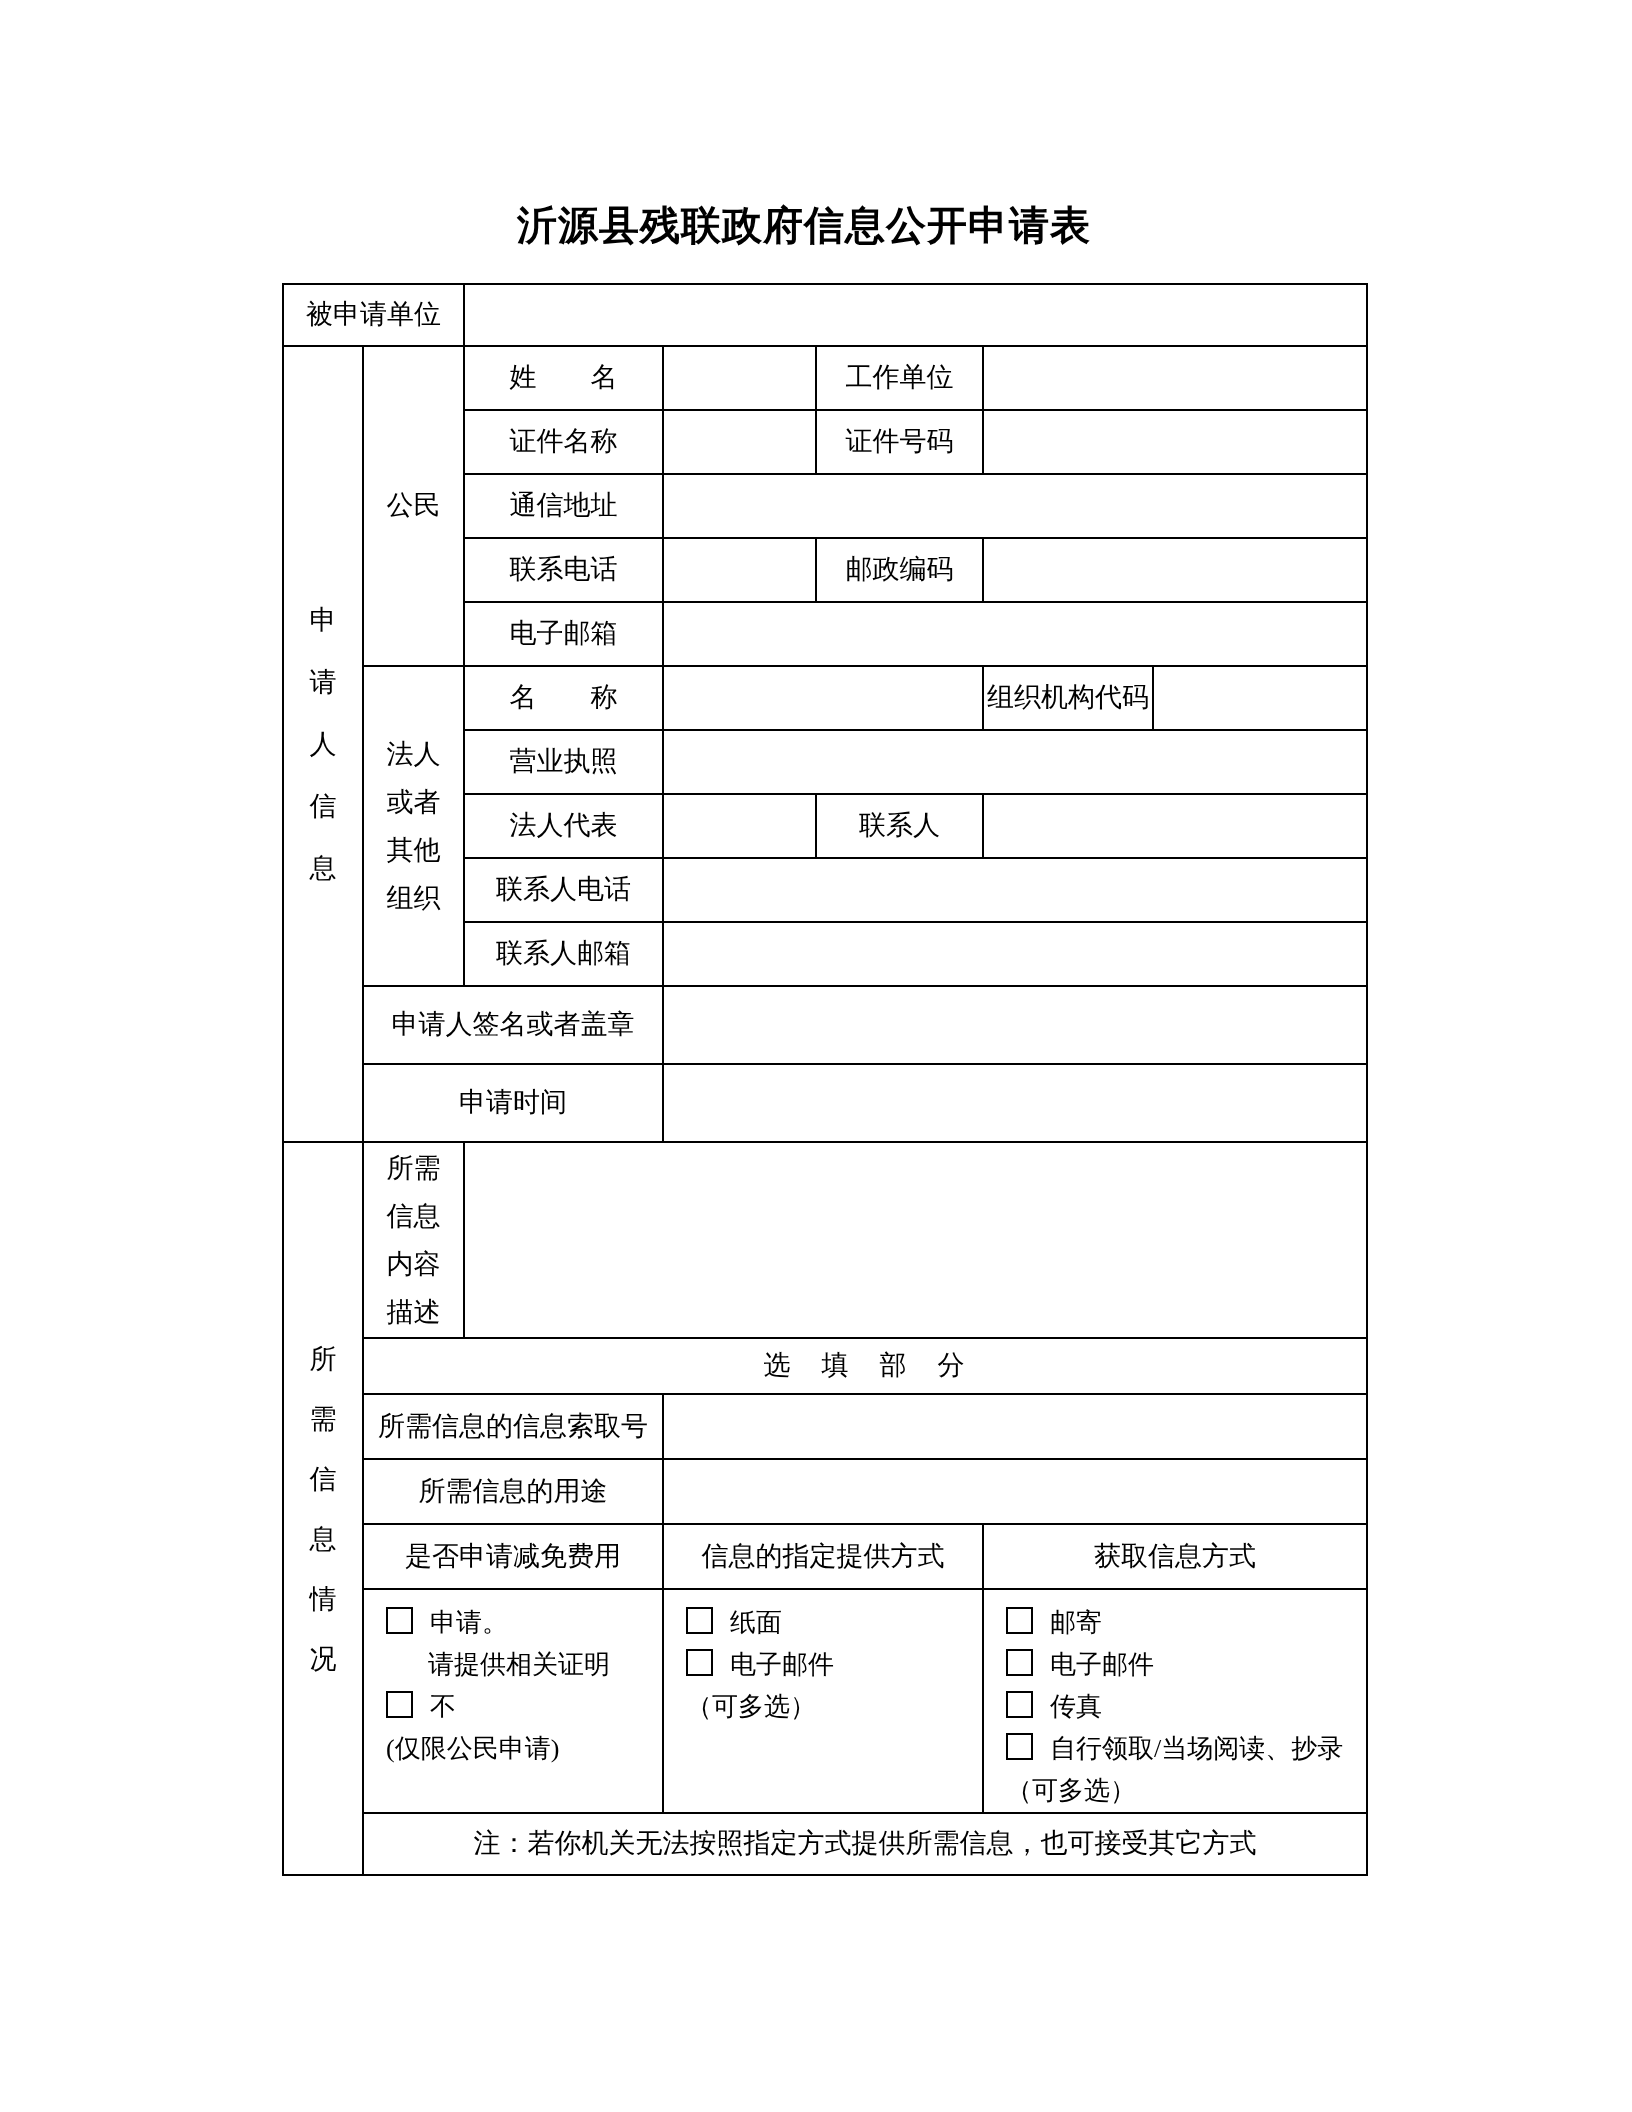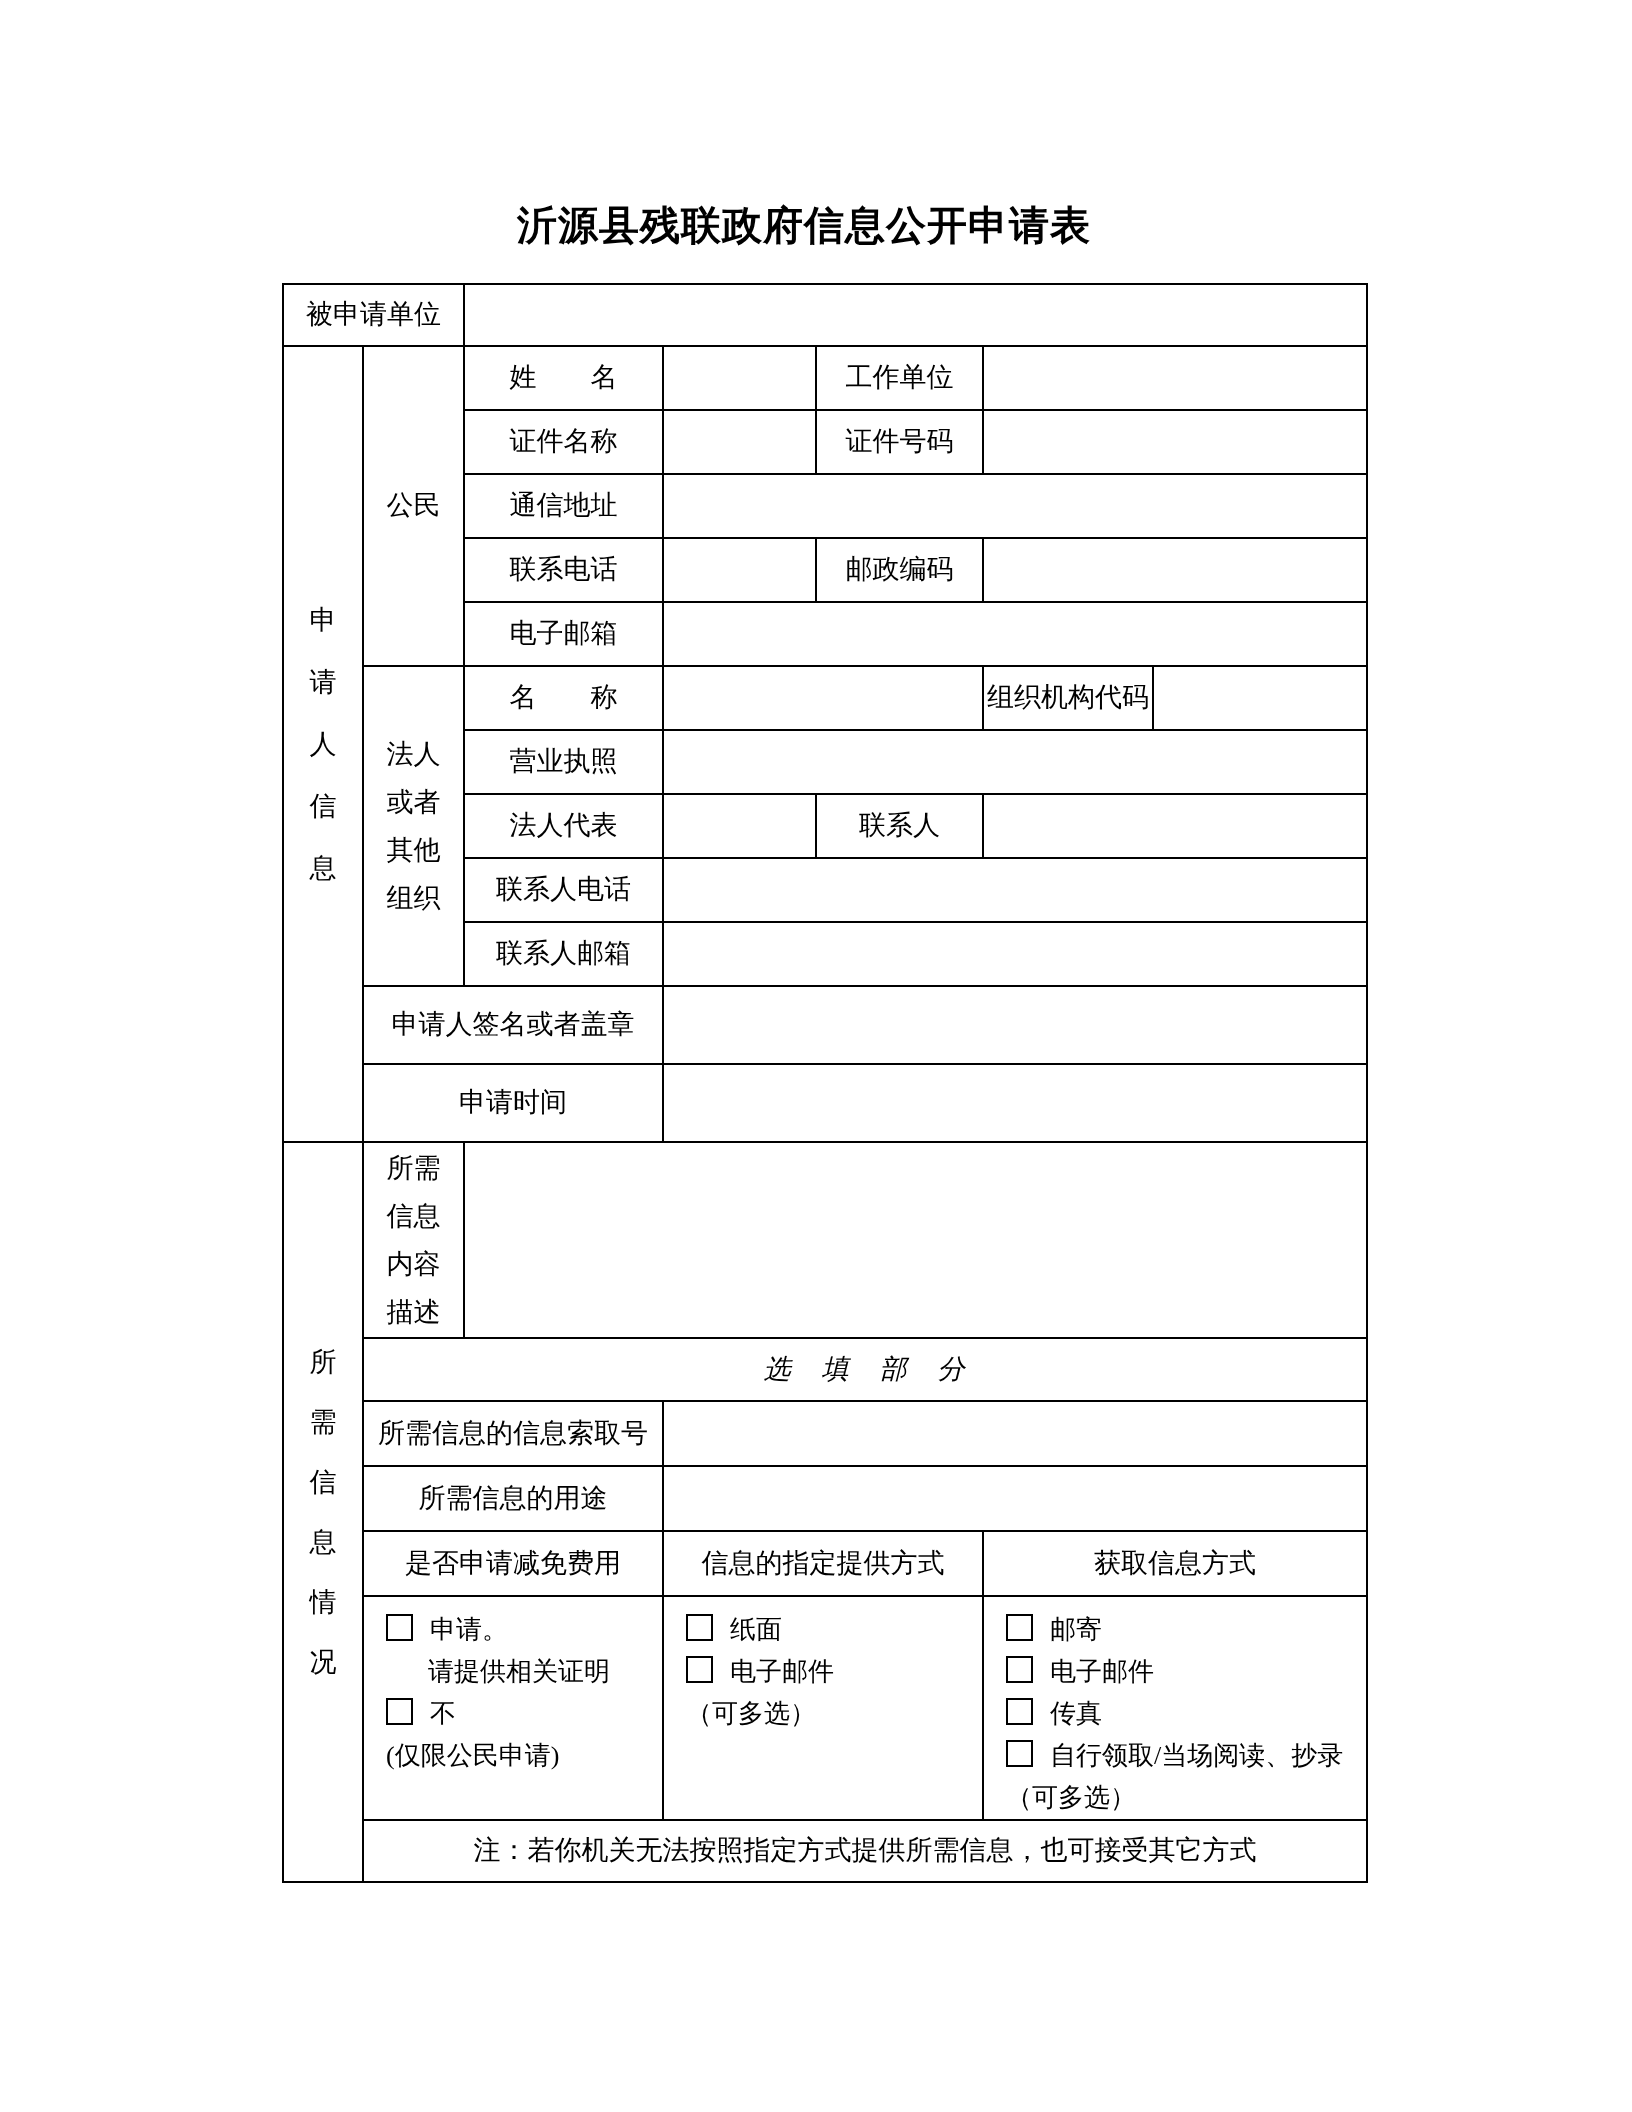--- a/index.html
+++ b/index.html
@@ -42,21 +42,21 @@
     padding: 0;
     text-align: center;
     vertical-align: middle;
     overflow: hidden;
   }
   
   .r-unit  { height: 62px; }
   .r-std   { height: 64px; }
   .r-sig   { height: 78px; }
   .r-desc  { height: 196px; }
-  .r-opt   { height: 63px; font-style: italic; }
+  .r-opt   { height: 56px; }
   .r-idx   { height: 65px; }
   .r-hdr   { height: 65px; padding-left: 32px; }
   .r-chk   { height: 207px; }
   .r-note  { height: 62px; }
 
   .vstack { display: inline-block; }
   .vstack span { display: block; }
   .v-applicant span { line-height: 62px; }
   .v-required  span { line-height: 60px; }
   .v-org span       { line-height: 48px; }

